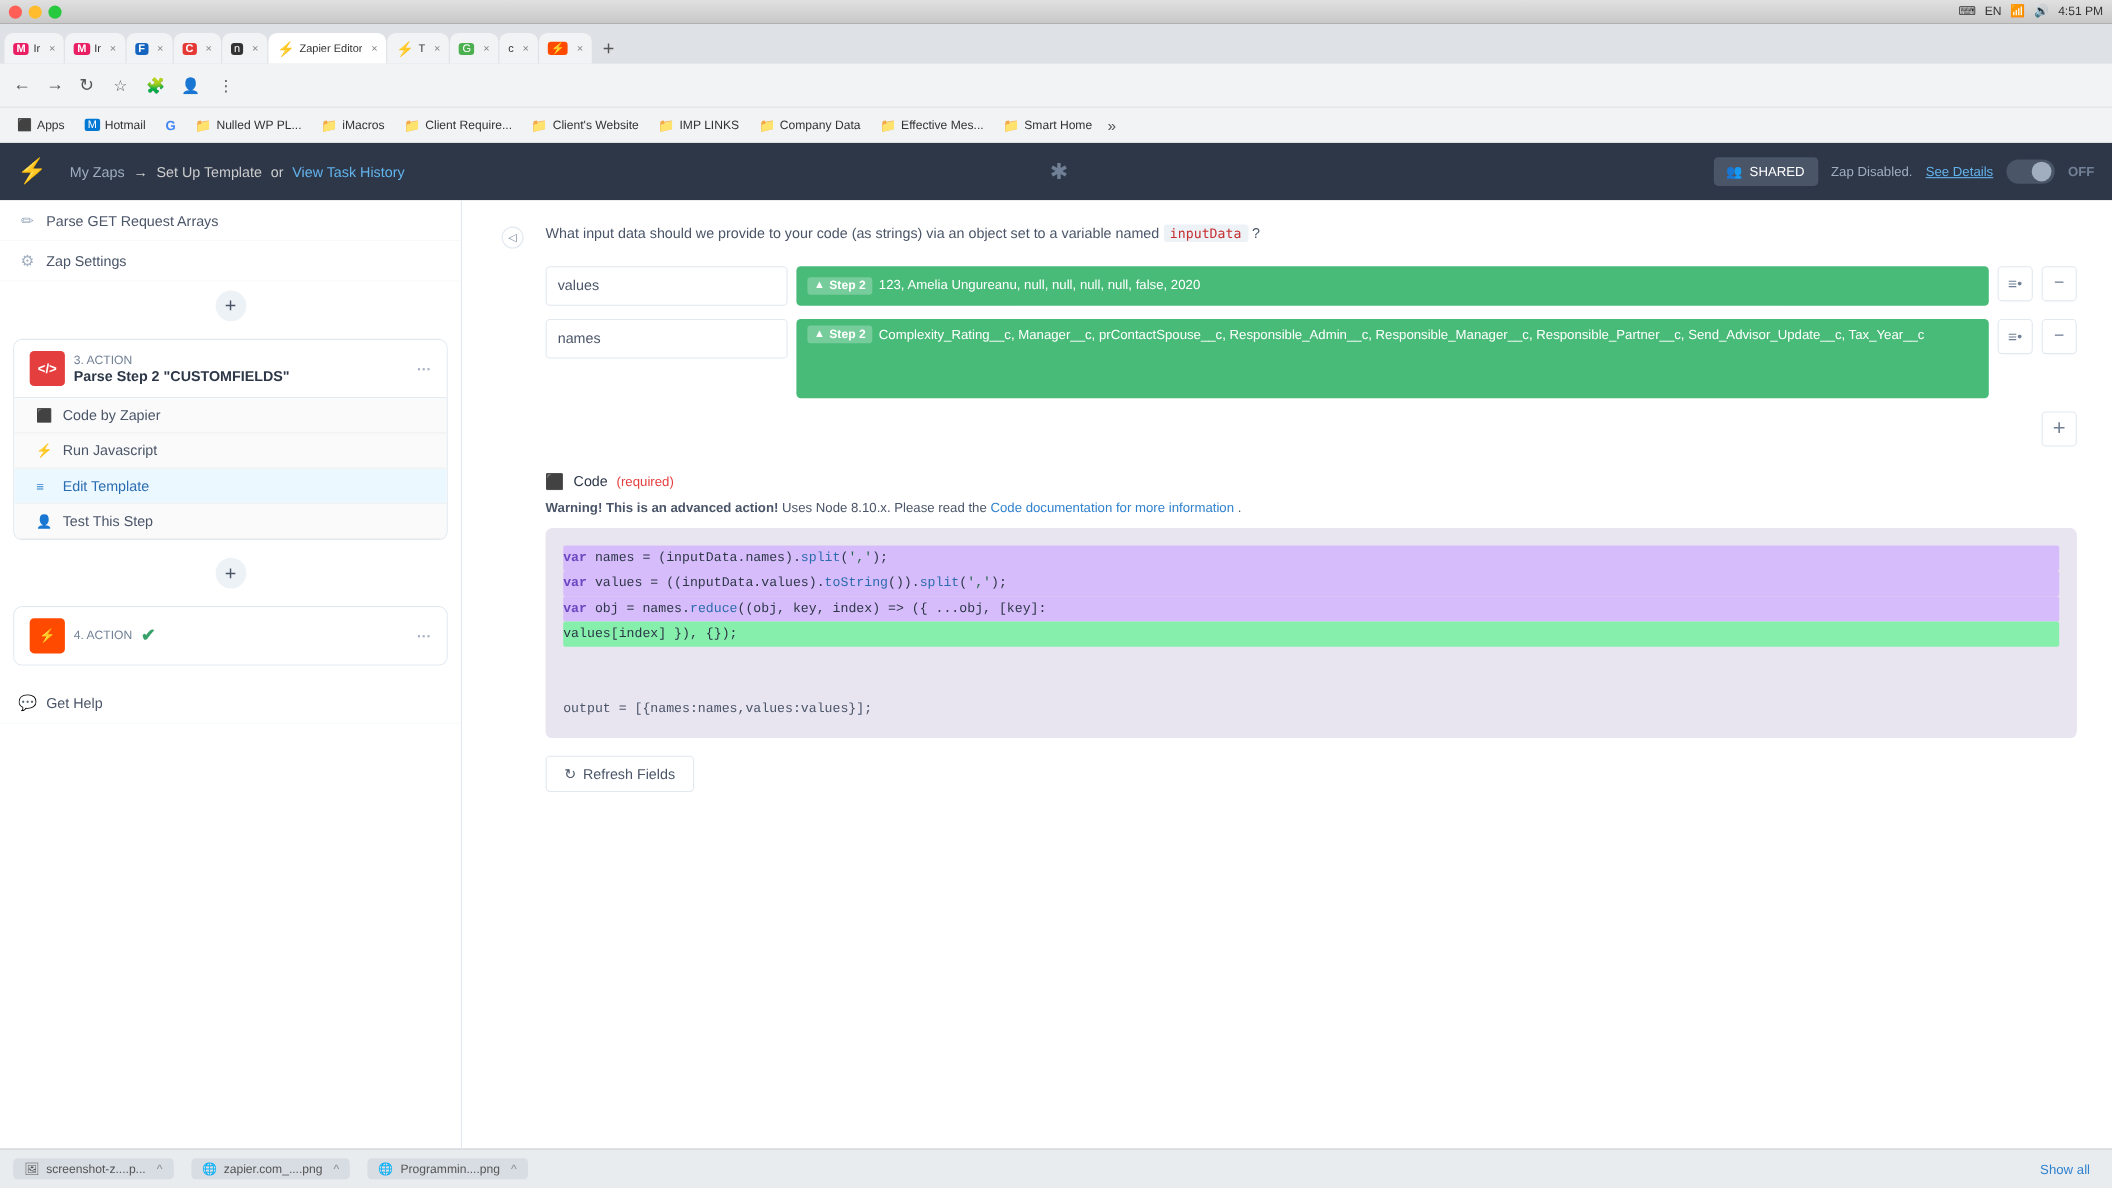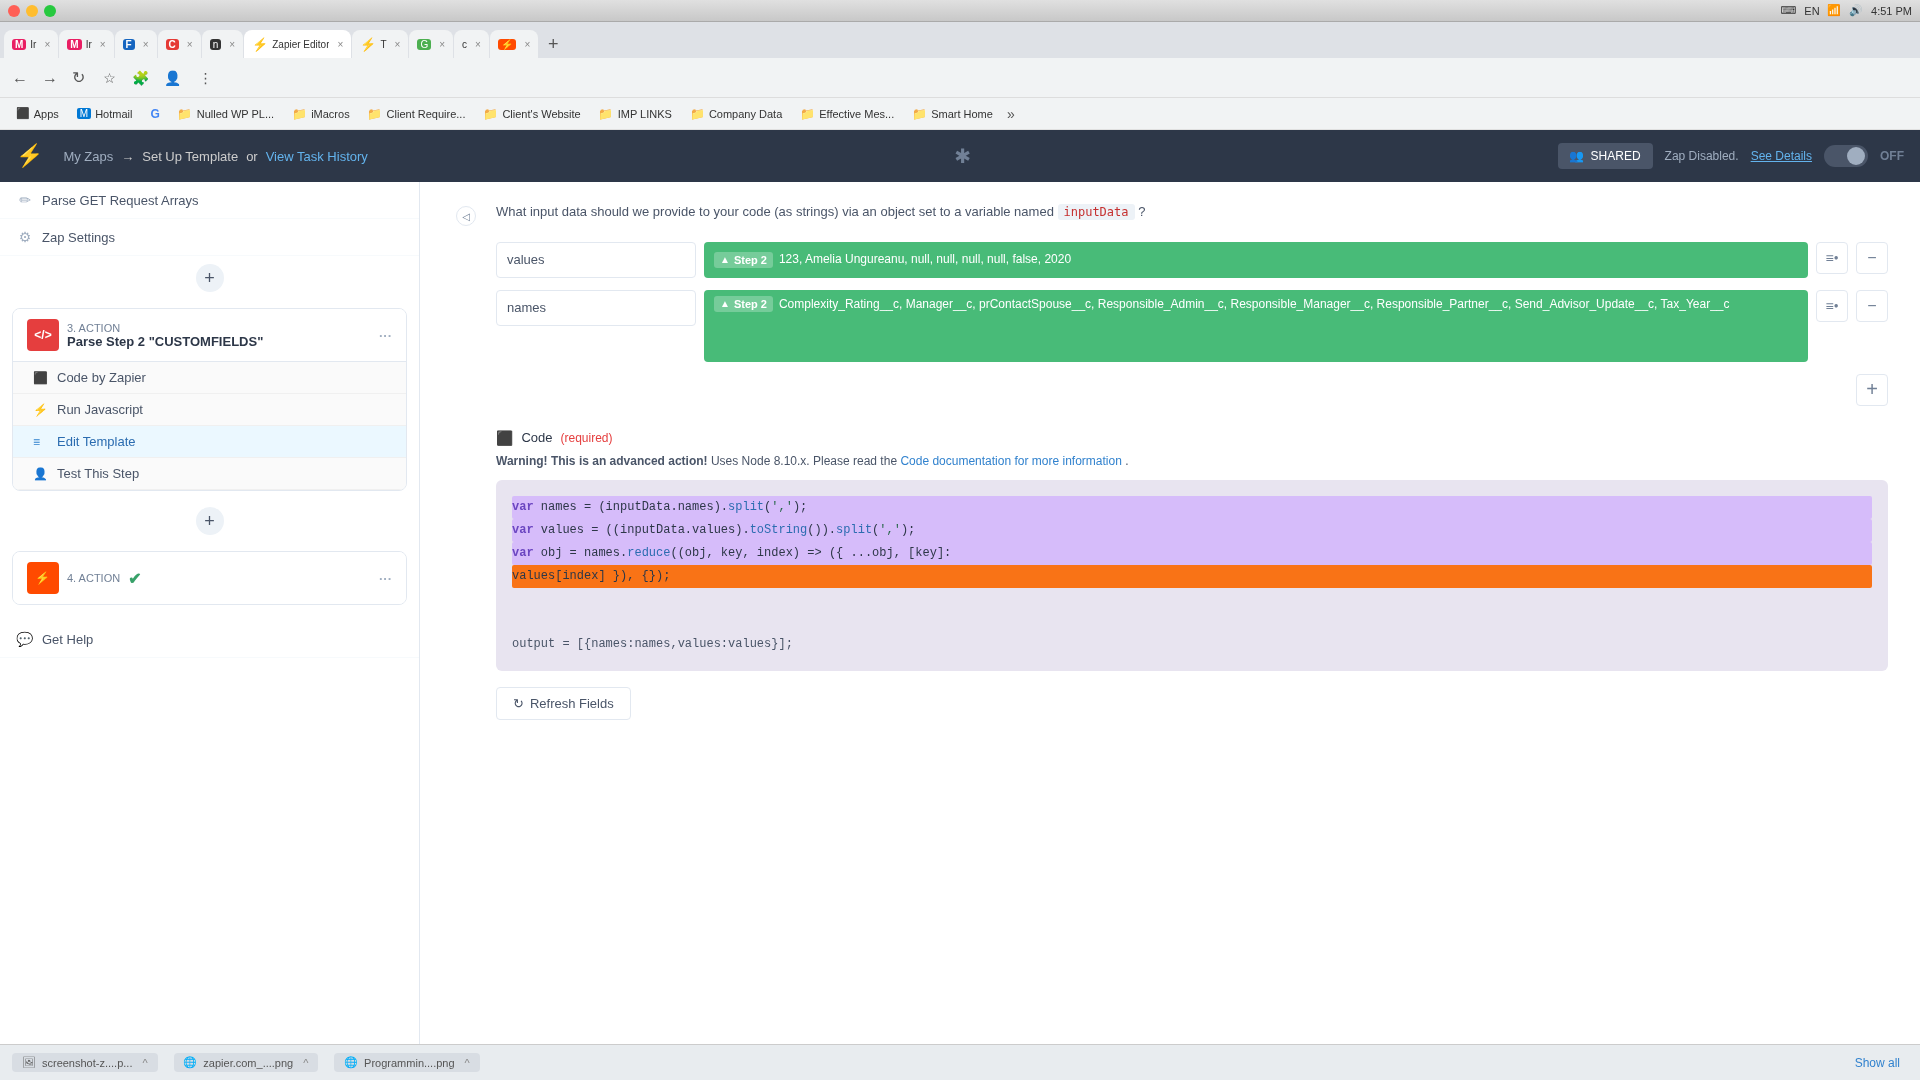--- a/index.html
+++ b/index.html
@@ -261,21 +261,21 @@
       color: #c53030;
     }
 
     .field-row {
       display: flex;
       align-items: flex-start;
       gap: 8px;
       margin-bottom: 12px;
     }
     .field-label-box {
-      width: 200px;
+      width: 220px;
       height: 36px;
       border: 1px solid #e2e8f0;
       border-radius: 4px;
       padding: 0 10px;
       display: flex;
       align-items: center;
       font-size: 13px;
       color: #4a5568;
       background: #fff;
       flex-shrink: 0;
@@ -668,21 +668,21 @@
               <strong>Warning! This is an advanced action!</strong>
               <span> Uses Node 8.10.x. Please read the </span>
               <a href="#" class="warning-link">Code documentation for more information</a>
               <span>.</span>
             </p>
 
             <div class="code-editor">
               <div class="code-line" style="background: #d6bcfa; padding: 2px 0; border-radius: 2px;"><span class="kw">var</span> names = (inputData.names).<span class="fn">split</span>(<span class="str">','</span>);</div>
               <div class="code-line" style="background: #d6bcfa; padding: 2px 0; border-radius: 2px;"><span class="kw">var</span> values = ((inputData.values).<span class="fn">toString</span>()).<span class="fn">split</span>(<span class="str">','</span>);</div>
               <div class="code-line" style="background: #d6bcfa; padding: 2px 0; border-radius: 2px;"><span class="kw">var</span> obj = names.<span class="fn">reduce</span>((obj, key, index) =&gt; ({ ...obj, [key]:</div>
-              <div class="code-line" style="background: #f97316; padding: 2px 0; border-radius: 2px;">values[index] }), {});</div>
+              <div class="code-line" style="background: #86efac; padding: 2px 0; border-radius: 2px;">values[index] }), {});</div>
               <div class="code-line">&nbsp;</div>
               <div class="code-line output-line">output = [{names:names,values:values}];</div>
             </div>
 
             <button class="refresh-btn">
               <span>↻</span>
               <span>Refresh Fields</span>
             </button>
           </div>
         </div>

